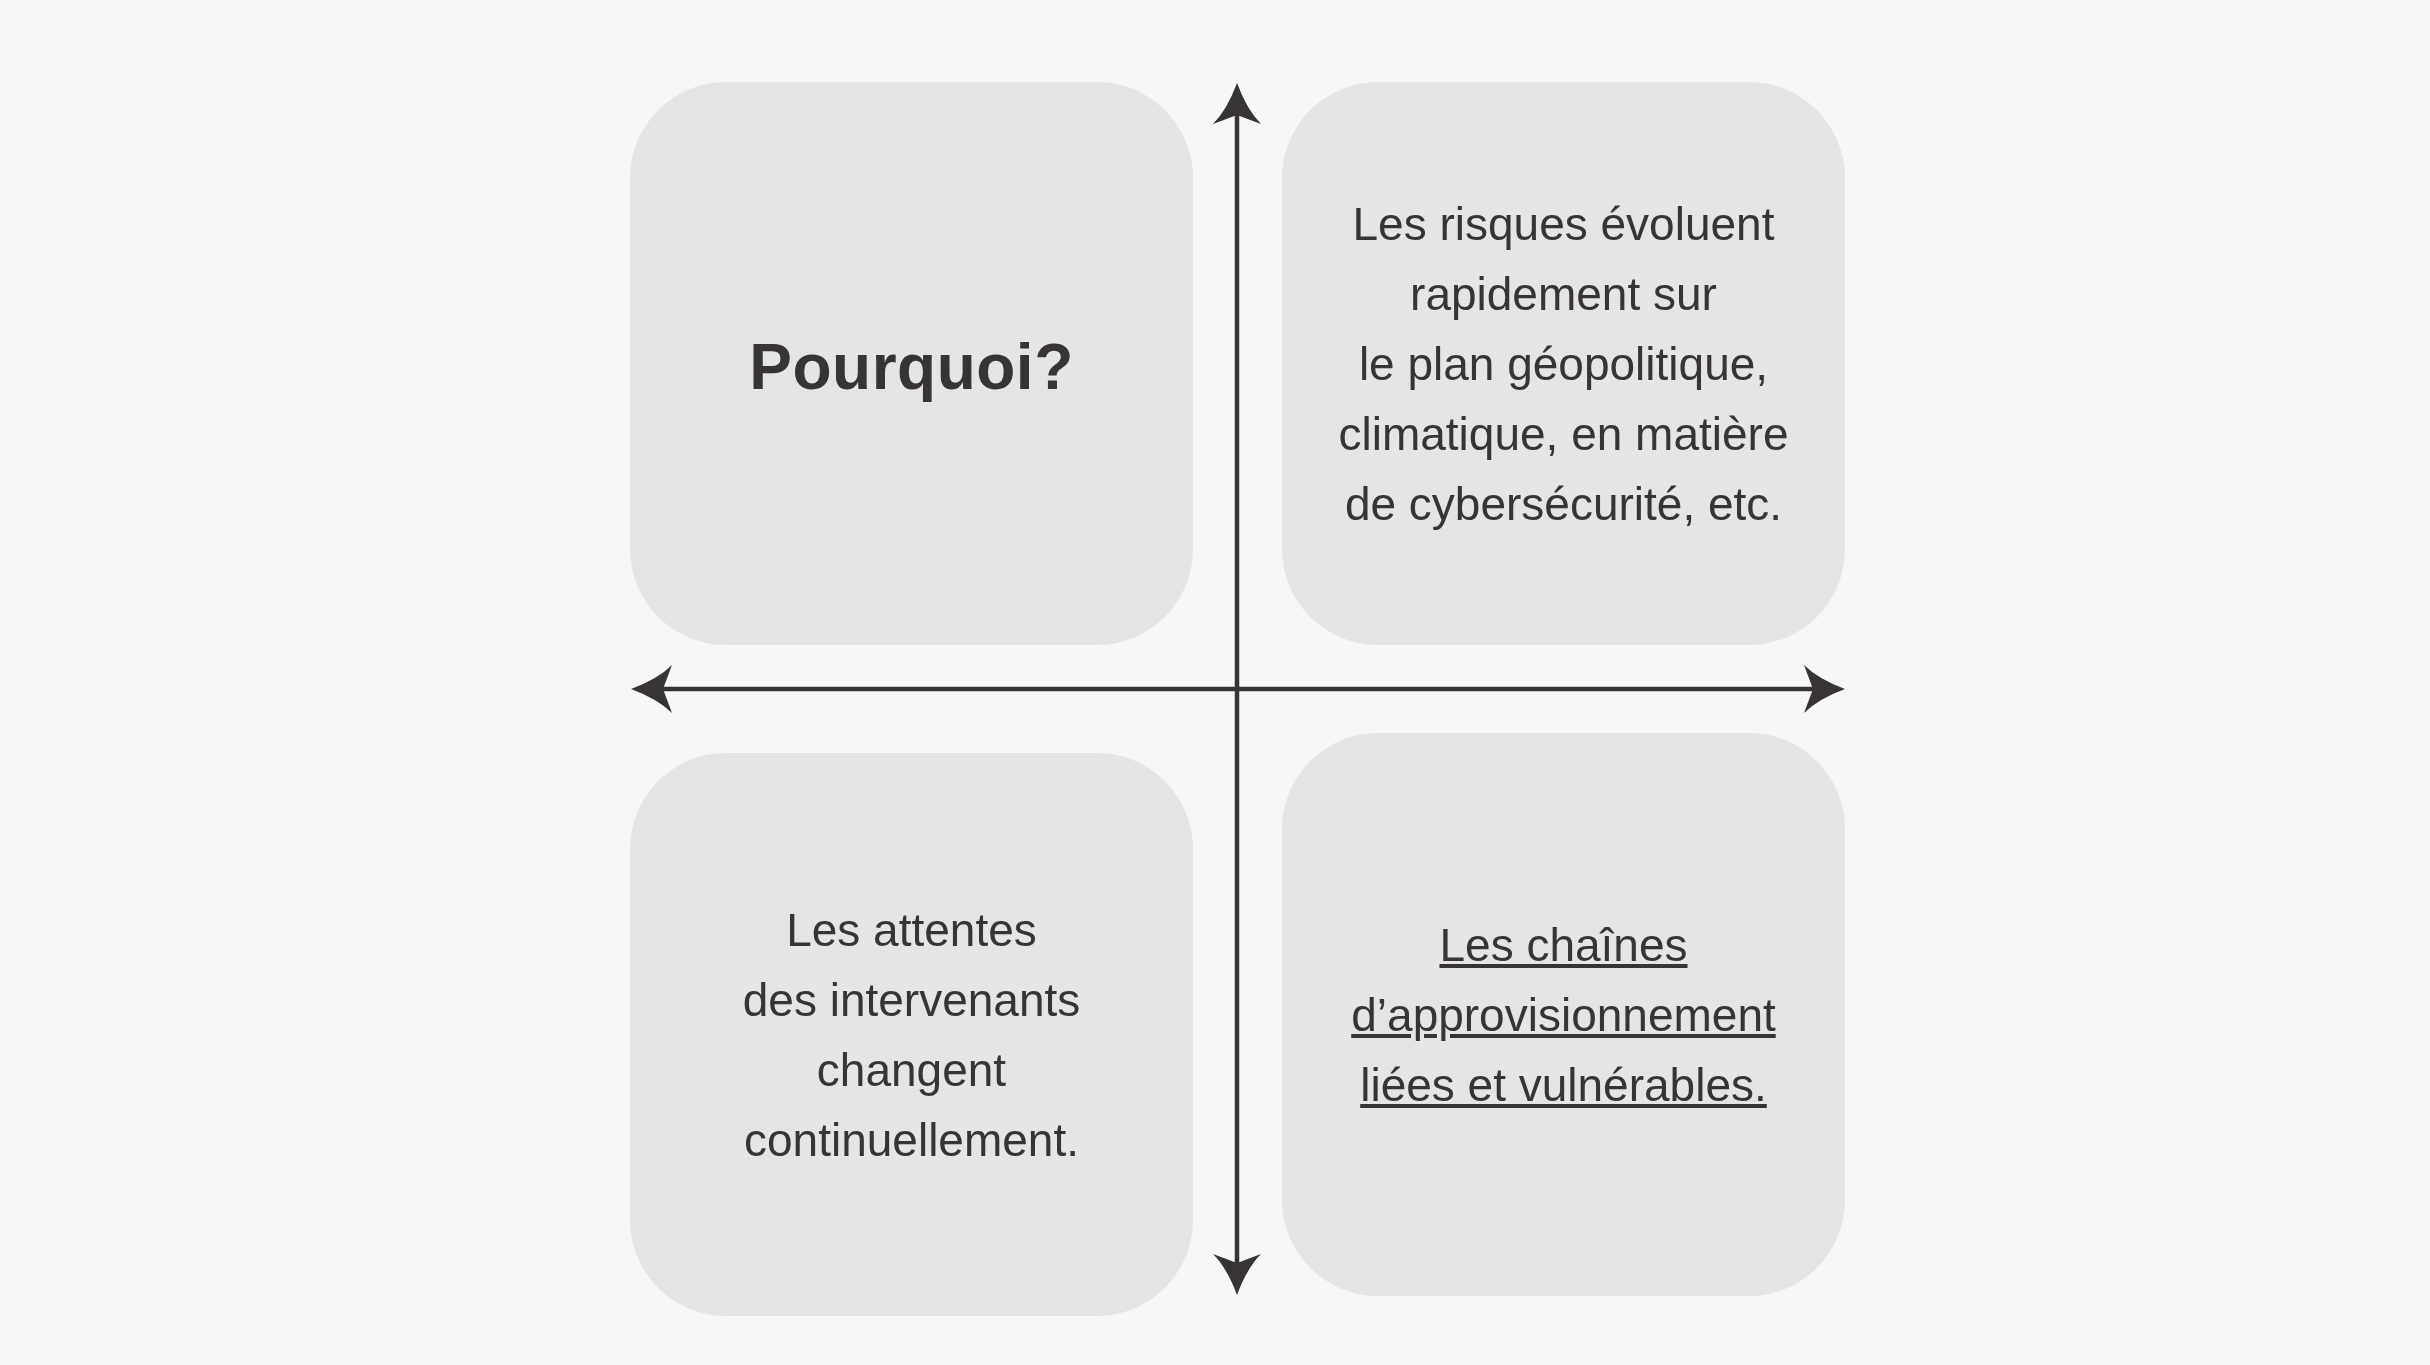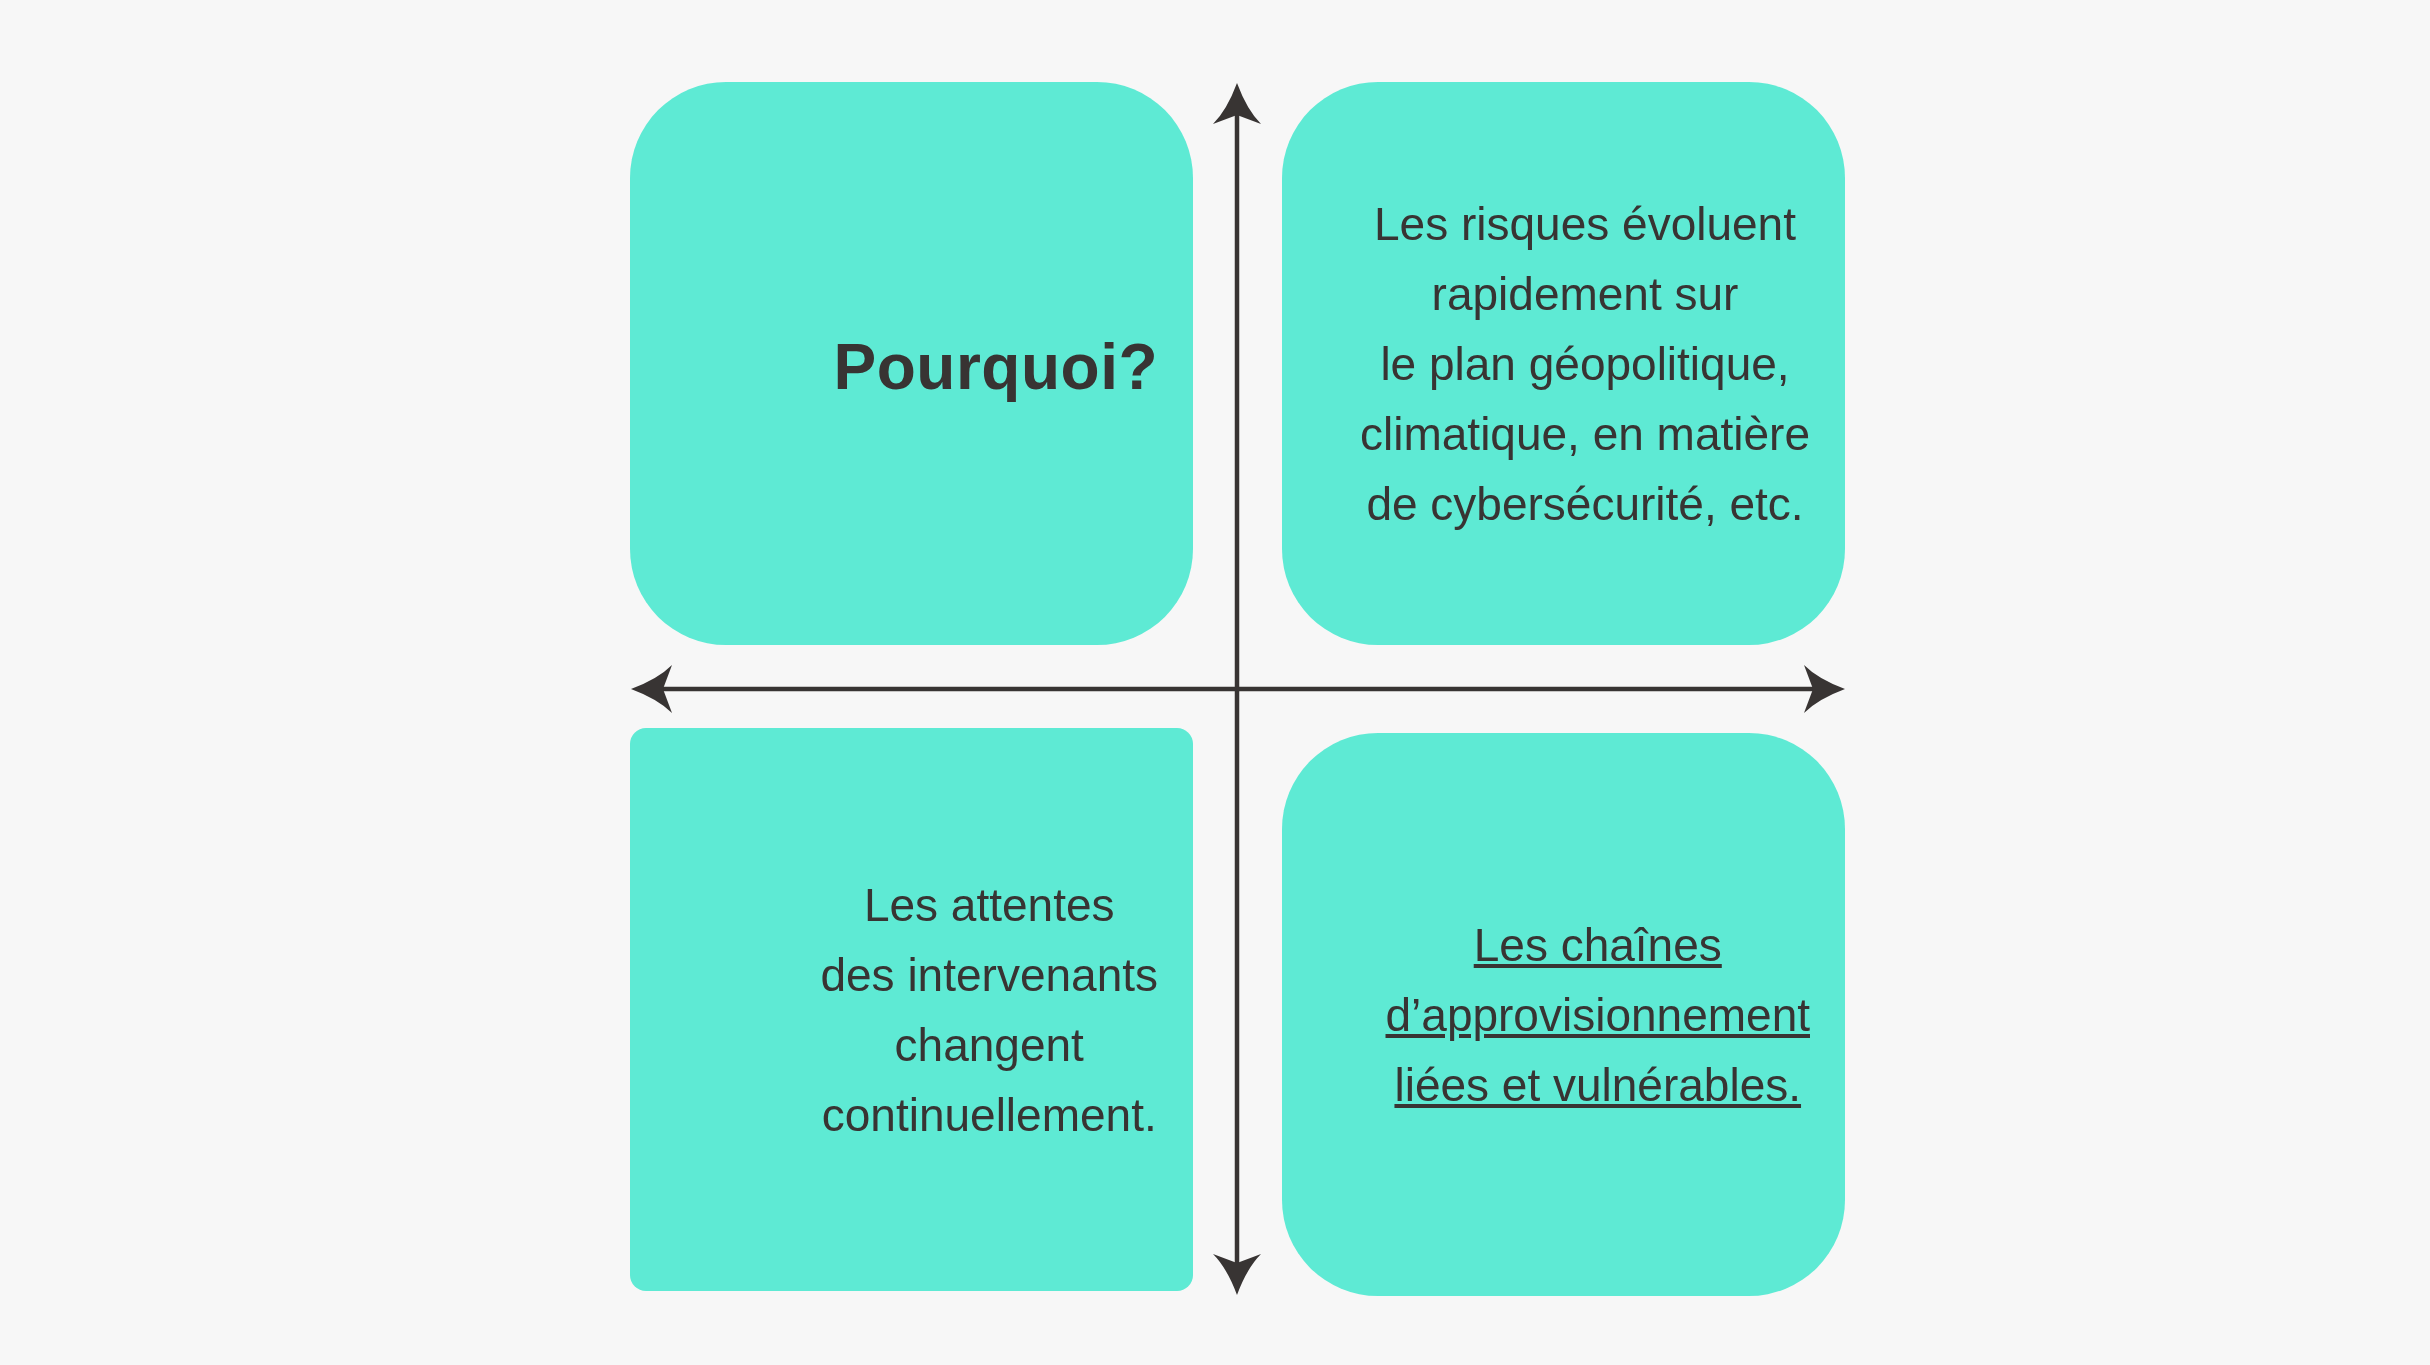--- a/index.html
+++ b/index.html
@@ -12,32 +12,32 @@
       height: 1365px;
       position: relative;
       overflow: hidden;
       font-family: "Liberation Sans", "DejaVu Sans", sans-serif;
       color: #383433;
     }
     .quad {
       position: absolute;
       width: 563px;
       height: 563px;
-      background: #5eead4;
+      background: #e5e5e5;
       border-radius: 96px;
       display: flex;
       align-items: center;
-      justify-content: flex-end;
+      justify-content: center;
       text-align: center;
       box-sizing: border-box;
       padding: 0 35px;
     }
     #q-tl { left: 630px; top: 82px; }
     #q-tr { left: 1282px; top: 82px; }
-    #q-bl { left: 630px; top: 728px; border-radius: 16px; }
+    #q-bl { left: 630px; top: 753px; }
     #q-br { left: 1282px; top: 733px; text-decoration: underline; }
 
     .title {
       font-size: 64px;
       font-weight: bold;
       letter-spacing: 0.5px;
       margin-top: 6px;
     }
     .body-text {
       font-size: 46px;

